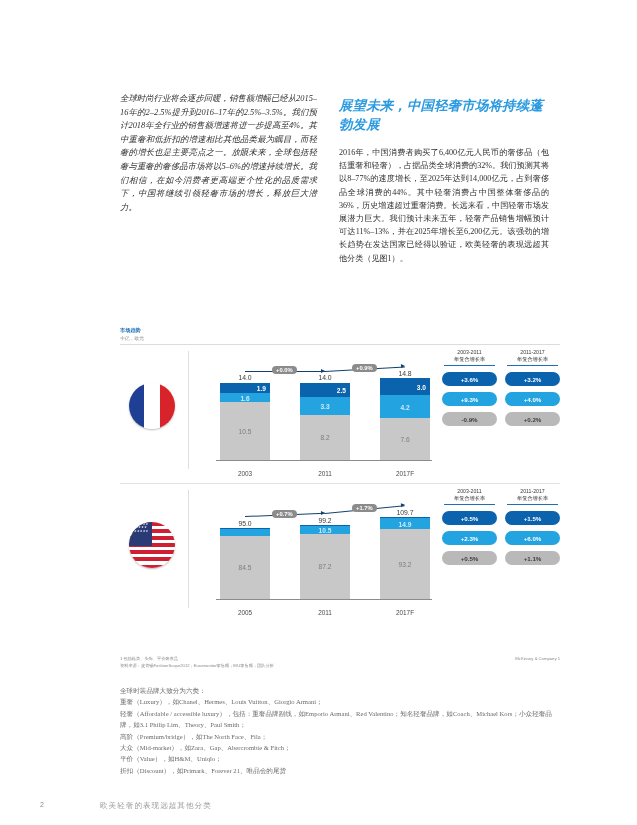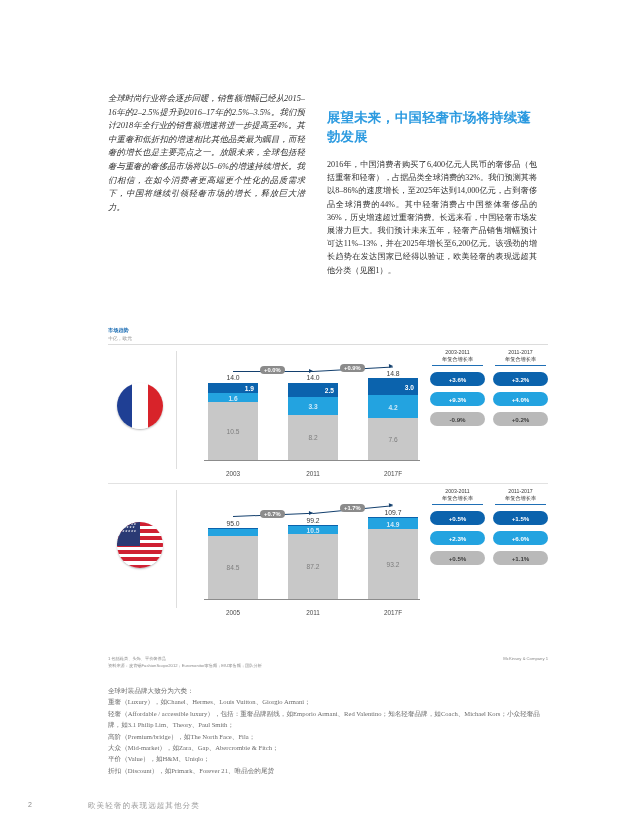--- a/index.html
+++ b/index.html
@@ -4,40 +4,41 @@
 <style>
   html,body{margin:0;padding:0;}
   body{
     width:637px;height:825px;
     background:#ffffff;
     font-family:"Liberation Serif", serif;
     color:#2b2b2b;
     position:relative;
     overflow:hidden;
   }
-  .page{position:absolute;left:4px;top:0;width:574px;height:825px;}
+  .page{position:absolute;left:16px;top:0;width:574px;height:825px;}
 
   
   .intro{position:absolute;left:104px;top:92px;width:440px;display:flex;gap:22px;}
   .intro-left{width:197px;}
   .intro-right{width:210px;}
   .intro-left p{
     margin:0;
     font-size:8.4px;line-height:13.6px;
     font-style:italic;
     color:#2f2f2f;
     text-align:justify;
     font-family:"Liberation Serif", serif;
   }
   .sec-title{
-    margin:16px 0 12px 0;
+    margin:4px 0 12px 0;
     color:#2b9ae0;
     font-size:13.4px;
     line-height:19px;
     font-weight:700;
+    font-style:italic;
     font-family:"Liberation Serif", serif;
     letter-spacing:.2px;
   }
   .intro-right p{
     margin:0;
     font-size:8.1px;line-height:13.2px;
     color:#2f2f2f;
     text-align:justify;
   }
 
@@ -138,21 +139,21 @@
 <body>
 
 <div class="page">
 
   <div class="intro">
     <div class="intro-left">
       <p>全球时尚行业将会逐步回暖，销售额增幅已经从2015–16年的2–2.5%提升到2016–17年的2.5%–3.5%。我们预计2018年全行业的销售额增速将进一步提高至4%。其中重奢和低折扣的增速相比其他品类最为瞩目，而轻奢的增长也是主要亮点之一。放眼未来，全球包括轻奢与重奢的奢侈品市场将以5–6%的增速持续增长。我们相信，在如今消费者更高端更个性化的品质需求下，中国将继续引领轻奢市场的增长，释放巨大潜力。</p>
     </div>
     <div class="intro-right">
       <div class="sec-title">展望未来，中国轻奢市场将持续蓬勃发展</div>
-      <p>2016年，中国消费者购买了6,400亿元人民币的奢侈品（包括重奢和轻奢），占据品类全球消费的32%。我们预测其将以8–86%的速度增长，至2025年达到14,000亿元，占到奢侈品全球消费的44%。其中轻奢消费占中国整体奢侈品的36%，历史增速超过重奢消费。长远来看，中国轻奢市场发展潜力巨大。我们预计未来五年，轻奢产品销售增幅预计可达11%–13%，并在2025年增长至6,200亿元。该强劲的增长趋势在发达国家已经得以验证，欧美轻奢的表现远超其他分类（见图1）。</p>
+      <p>2016年，中国消费者购买了6,400亿元人民币的奢侈品（包括重奢和轻奢），占据品类全球消费的32%。我们预测其将以8–77%的速度增长，至2025年达到14,000亿元，占到奢侈品全球消费的44%。其中轻奢消费占中国整体奢侈品的36%，历史增速超过重奢消费。长远来看，中国轻奢市场发展潜力巨大。我们预计未来五年，轻奢产品销售增幅预计可达11%–13%，并在2025年增长至6,200亿元。该强劲的增长趋势在发达国家已经得以验证，欧美轻奢的表现远超其他分类（见图1）。</p>
     </div>
   </div>
 
   <div class="exhibit">
 
     <div class="ex-sub">
       <div class="s1">市场趋势</div>
       <div class="s2">十亿，欧元</div>
     </div>
     <div class="rule"></div>

